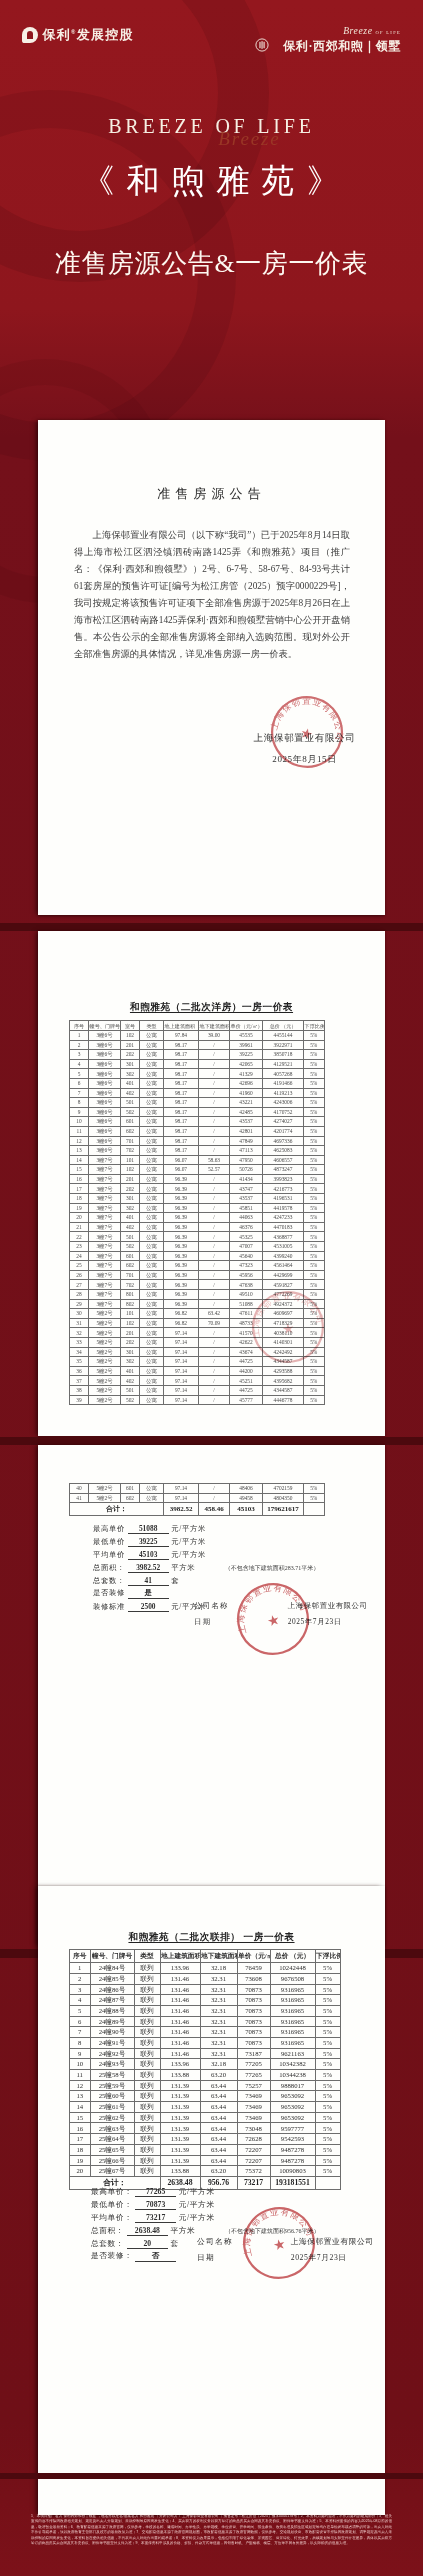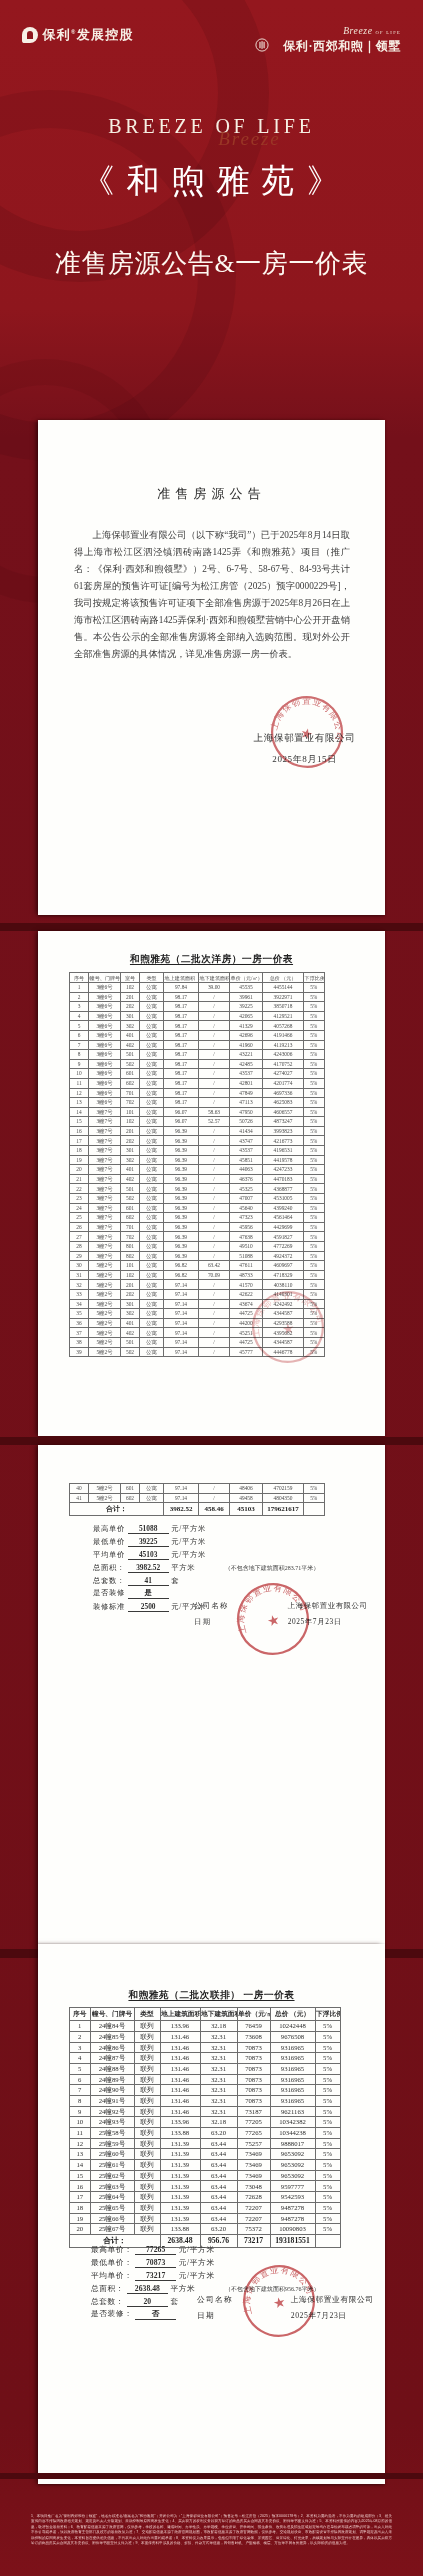--- a/index.html
+++ b/index.html
@@ -37,21 +37,21 @@
            font-size:26px;font-weight:500;letter-spacing:0.6px;}
   .hero-promo{position:absolute;top:329px;left:0;width:423px;text-align:center;color:#f2e8dd;
            font-size:10.3px;letter-spacing:1.3px;}
 
   
   .page{position:absolute;left:38px;width:347px;background:#fefefc;
         box-shadow:-3.2px 0 4.5px -1.3px rgba(35,0,5,.65),0 0.6px 2.6px rgba(0,0,0,.4);}
   .page1{top:420px;height:495px;}
   .page2{top:931px;height:505px;}
   .page3{top:1445px;height:501px;}
-  .page4{top:1944px;height:540px;}
+  .page4{top:1886px;height:629px;}
   .gap{position:absolute;left:0;width:423px;background:#4c090e;}
 
   
   .notice-title{margin:65px 16px 0;text-align:center;font-size:13px;letter-spacing:5.1px;color:#2b2b2b;font-weight:500;}
   .notice-body{margin:24px 35px 0 36px;font-size:9.3px;line-height:17px;color:#3a3a3a;
                text-align:justify;text-indent:2em;}
   .sign-block{position:absolute;top:312px;right:29.5px;text-align:center;color:#333;}
   .sign-company{font-size:9.6px;letter-spacing:0.6px;}
   .sign-date{font-size:9px;margin-top:7.7px;letter-spacing:0.6px;}
 
@@ -59,21 +59,21 @@
   .seal{position:absolute;opacity:.8;mix-blend-mode:multiply;}
   .seal svg{display:block;}
   .seal.s1{width:76px;height:76px;left:231px;top:274px;transform:rotate(14deg);}
   .seal.s2{width:76px;height:76px;left:212px;top:358px;opacity:.42;transform:rotate(-8deg);}
   .seal.s3{width:76px;height:76px;left:197px;top:136px;transform:rotate(-16deg);opacity:.85;}
   .seal.s4{width:76px;height:76px;left:203px;top:319px;transform:rotate(-14deg);opacity:.85;}
 
   
   .tbl-title{text-align:center;font-size:9.6px;font-weight:bold;color:#222;letter-spacing:0.6px;
              text-decoration:underline;text-underline-offset:1.9px;}
-  .page2 .tbl-title{padding-top:22px;}
+  .page2 .tbl-title{padding-top:70px;}
   .page4 .tbl-title{padding-top:45px;}
   table{border-collapse:collapse;table-layout:fixed;background:transparent;}
   .t1{width:255px;margin:6.4px 0 0 31px;font-size:5.4px;color:#4b4b4b;}
   .t1 th{font-size:5.1px;line-height:6px;padding:1.3px 0.6px;font-weight:500;}
   .t1 td{height:8.6px;line-height:8.3px;padding:0 0.6px;}
   .t1c{margin:38px 0 0 31px;}
   .t2{width:270px;margin:5.1px 0 0 31px;font-size:6.7px;color:#2e2e2e;}
   .t2 th{font-size:6.7px;line-height:8.3px;padding:1.9px 0.6px;font-weight:600;}
   .t2 td{height:9.7px;line-height:9.6px;padding:0 0.6px;}
   th,td{border:0.6px solid #6d6d6d;text-align:center;overflow:hidden;white-space:nowrap;}

